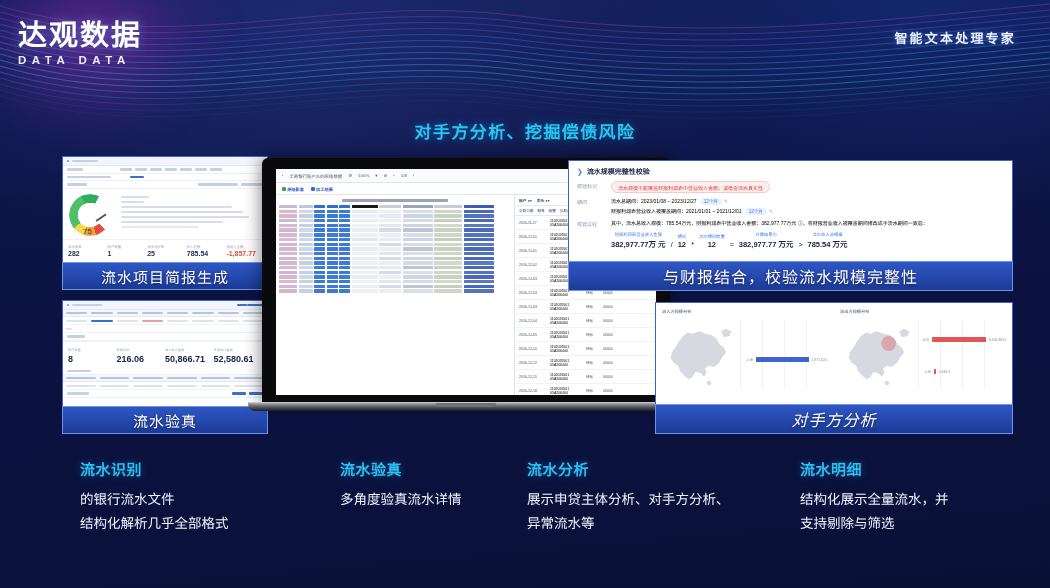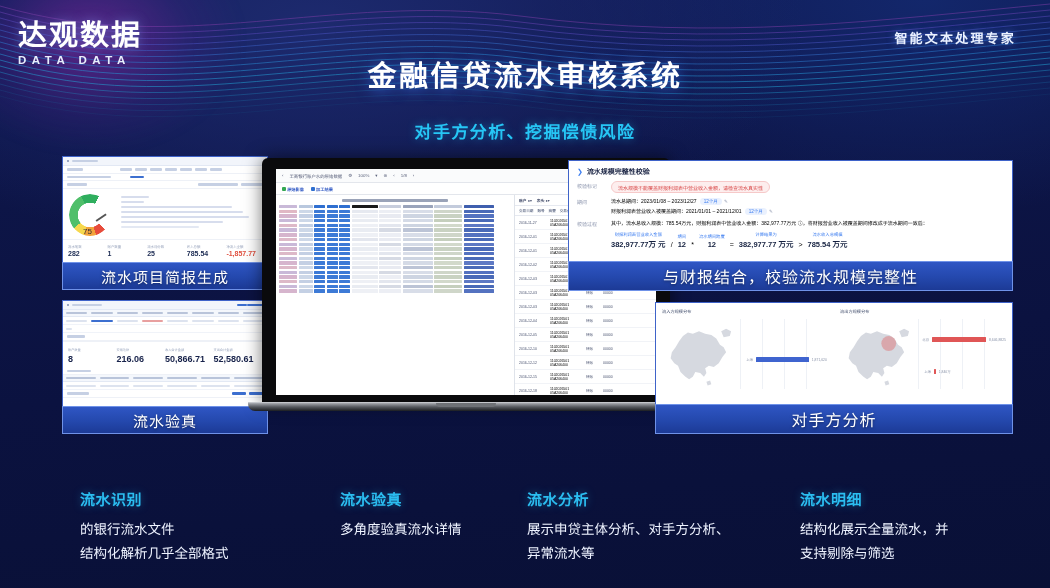--- a/index.html
+++ b/index.html
@@ -139,37 +139,37 @@
         color:#3d7ef0;font-size:4.6px;margin-left:3px;}
   .pen{color:#9099b0;font-size:4.6px;margin-left:2px;}
   .formula{display:flex;align-items:flex-end;gap:5px;margin-top:3px;padding-left:34px;}
   .fitem{text-align:center;}
   .fitem .fk{font-size:4.3px;color:#3d7ef0;margin-bottom:1.5px;white-space:nowrap;}
   .fitem .fv{font-size:7.5px;font-weight:bold;color:#14203f;white-space:nowrap;}
   .fop{font-size:7px;color:#5a6party;padding-bottom:1px;}
 
   
   #p-map{left:655px;top:302px;width:358px;height:104px;}
-  #cap-map{left:655px;top:404px;width:358px;height:30px;font-size:16px;}
+  #cap-map{left:655px;top:404px;width:358px;height:30px;font-size:16px;font-style:italic;}
   .maps{display:flex;height:100%;background:#fff;}
   .mapcell{flex:1;padding:5px 6px;box-sizing:border-box;}
   .mapcell .mt{font-size:4.2px;color:#44506e;margin-bottom:2px;}
   .mapbody{display:flex;align-items:center;gap:4px;height:76px;}
   .chn{width:74px;height:70px;}
   .bars{flex:1;position:relative;height:70px;
         background:repeating-linear-gradient(90deg,#eef1f6 0 1px,rgba(0,0,0,0) 1px 22px);}
   .barline{display:flex;align-items:center;gap:3px;position:absolute;left:0;width:100%;}
   .barlab{font-size:3.4px;color:#8a93a9;width:13px;text-align:right;}
   .bar{height:5px;border-radius:.5px;}
   .bar.blue{background:#3f64cf;}
   .bar.red{background:#e05656;}
   .barval{font-size:3.4px;color:#8a93a9;}
 
   
-  .feat{position:absolute;top:458px;margin-top:30px;}
+  .feat{position:absolute;top:458px;}
   .feat .h{font-size:15px;color:#2bbdf0;font-weight:bold;margin-bottom:9px;letter-spacing:.5px;
            text-shadow:0 0 8px rgba(40,190,245,.35);}
   .feat .d{font-size:13.5px;color:#eef3ff;line-height:1.75;}
   #f1{left:80px;width:210px;}
   #f2{left:340px;width:190px;}
   #f3{left:527px;width:235px;}
   #f4{left:800px;width:215px;}
 </style>
 </head>
 <body>
@@ -197,21 +197,20 @@
       <path d="M0,96 C180,148 330,82 520,106 C720,132 880,110 1050,94" stroke="#1a6695" opacity=".28"></path>
     </g>
   </svg>
 
   <div class="logo">
     <div class="logo-cn">达观数据</div>
     <div class="logo-en">DATA DATA</div>
   </div>
   <div class="tagline">智能文本处理专家</div>
 
-  <div class="main-title">金融信贷流水审核系统</div>
   <div class="sub-title">对手方分析、挖掘偿债风险</div>
 
   <div class="panel" id="p-brief">
     <div class="mini-head">
       <span class="mini-dot"></span>
       <span class="mini-bar" style="width:26px"></span>
     </div>
     <div class="mini-row">
       <span class="mini-bar" style="width:16px"></span>
       <span class="mini-bar" style="width:12px;margin-left:34px"></span>

